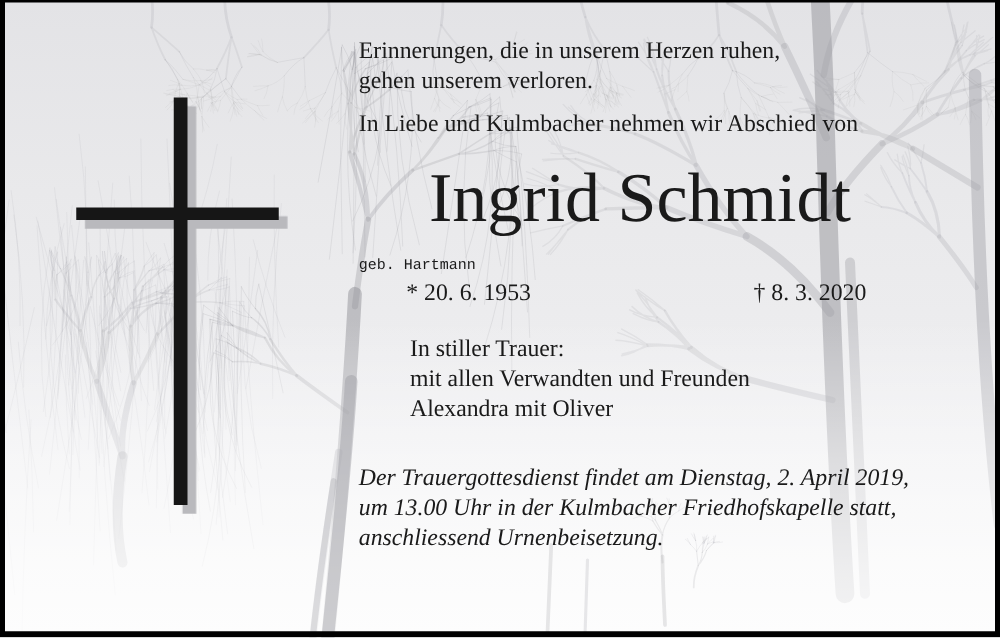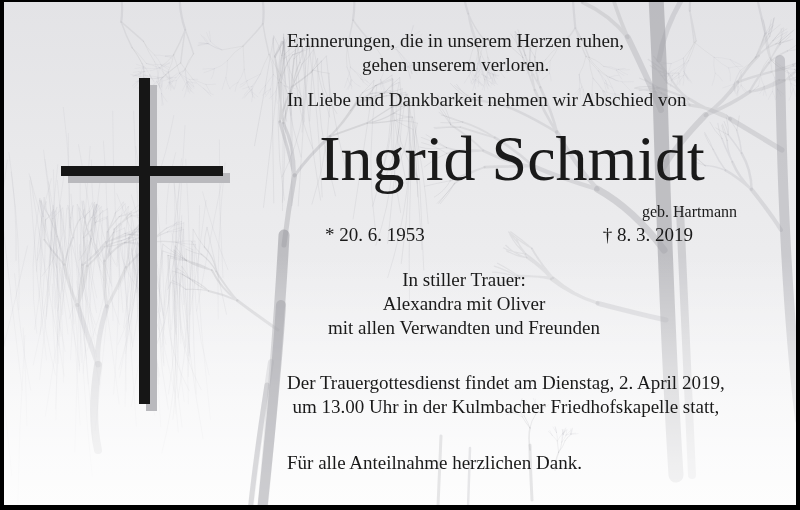--- a/index.html
+++ b/index.html
@@ -18,29 +18,29 @@
     border-width:2px 4px 5px 4px;
   }
   
   .cross{
     position:absolute;left:0;top:0;width:260px;height:430px;z-index:1;
     filter:drop-shadow(7px 7px 0 var(--cross-shadow,#b9b9bd));
   }
   .cross-v{position:absolute;left:139px;top:78px;width:11px;height:326px;background:var(--cross,#161616);}
   .cross-h{position:absolute;left:61px;top:166px;width:162px;height:10px;background:var(--cross,#161616);}
   
-  .txt{position:absolute;z-index:3;font-size:19px;line-height:24px;white-space:nowrap;text-align:center;}
+  .txt{position:absolute;z-index:3;font-size:19px;line-height:24px;white-space:nowrap;}
   .epigraph{left:287px;top:29px;}
   .intro{left:287px;top:88px;}
-  .name-block{left:287px;top:128px;width:450px;text-align:center;font-size:64px;line-height:62px;}
-  .maiden{left:287px;top:201px;width:450px;text-align:right;font-size:16px;line-height:22px;}
+  .name-block{left:287px;top:128px;width:450px;text-align:center;font-size:56px;line-height:62px;}
+  .maiden{left:287px;top:201px;width:450px;text-align:left;font-size:12px;line-height:22px;font-family:Liberation Mono, monospace;}
   .dates{left:287px;top:223px;width:450px;display:flex;justify-content:space-between;
          padding:0 44px 0 38px;box-sizing:border-box;}
   .mourners{left:287px;top:268px;margin-left:41px;}
-  .service{left:287px;top:371px;}
+  .service{left:287px;top:371px;font-style:italic;}
   .thanks{left:287px;top:451px;}
 </style>
 </head>
 <body>
 
 <div class="page" style="--text: #1a1a1a; --cross: #161616; --cross-shadow: #b9b9bd; --frame: #000000;">
 
   <svg id="bg" class="bg" viewBox="0 0 800 510" width="800" height="510" aria-hidden="true">
     <defs>
       <linearGradient id="fogGrad" x1="0" y1="0" x2="0" y2="1">
@@ -114,38 +114,38 @@
   <div class="cross">
     <div class="cross-v"></div>
     <div class="cross-h"></div>
   </div>
 
   <div class="txt epigraph">
     <div>Erinnerungen, die in unserem Herzen ruhen,</div>
     <div>gehen unserem verloren.</div>
   </div>
 
-  <div class="txt intro">In Liebe und Dankbarkeit nehmen wir Abschied von</div>
+  <div class="txt intro">In Liebe und Kulmbacher nehmen wir Abschied von</div>
 
   <div class="txt name-block">Ingrid Schmidt</div>
 
   <div class="txt maiden">geb. Hartmann</div>
 
   <div class="txt dates">
     <span>* 20. 6. 1953</span>
-    <span>† 8. 3. 2019</span>
+    <span>† 8. 3. 2020</span>
   </div>
 
   <div class="txt mourners">
     <div>In stiller Trauer:</div>
+    <div>mit allen Verwandten und Freunden</div>
     <div>Alexandra mit Oliver</div>
-    <div>mit allen Verwandten und Freunden</div>
   </div>
 
   <div class="txt service">
     <div>Der Trauergottesdienst findet am Dienstag, 2. April 2019,</div>
     <div>um 13.00 Uhr in der Kulmbacher Friedhofskapelle statt,</div>
+    <div>anschliessend Urnenbeisetzung.</div>
   </div>
 
-  <div class="txt thanks">Für alle Anteilnahme herzlichen Dank.</div>
 
   <div class="frame"></div>
 </div>
 
 </body></html>

